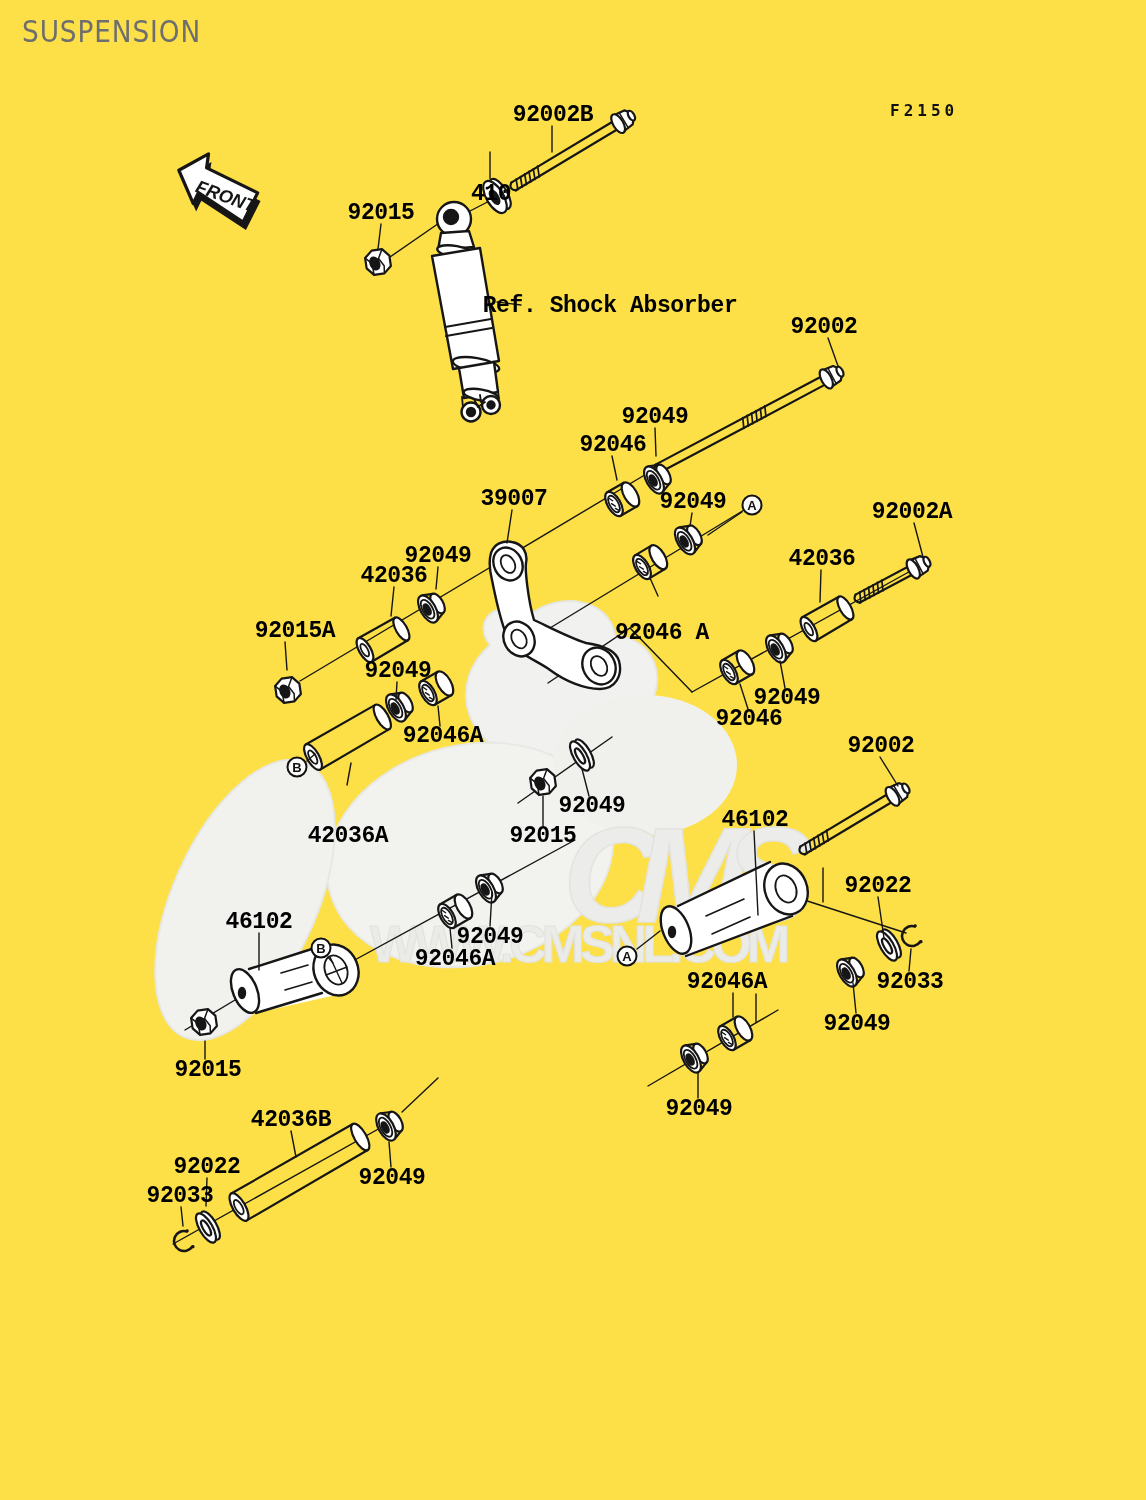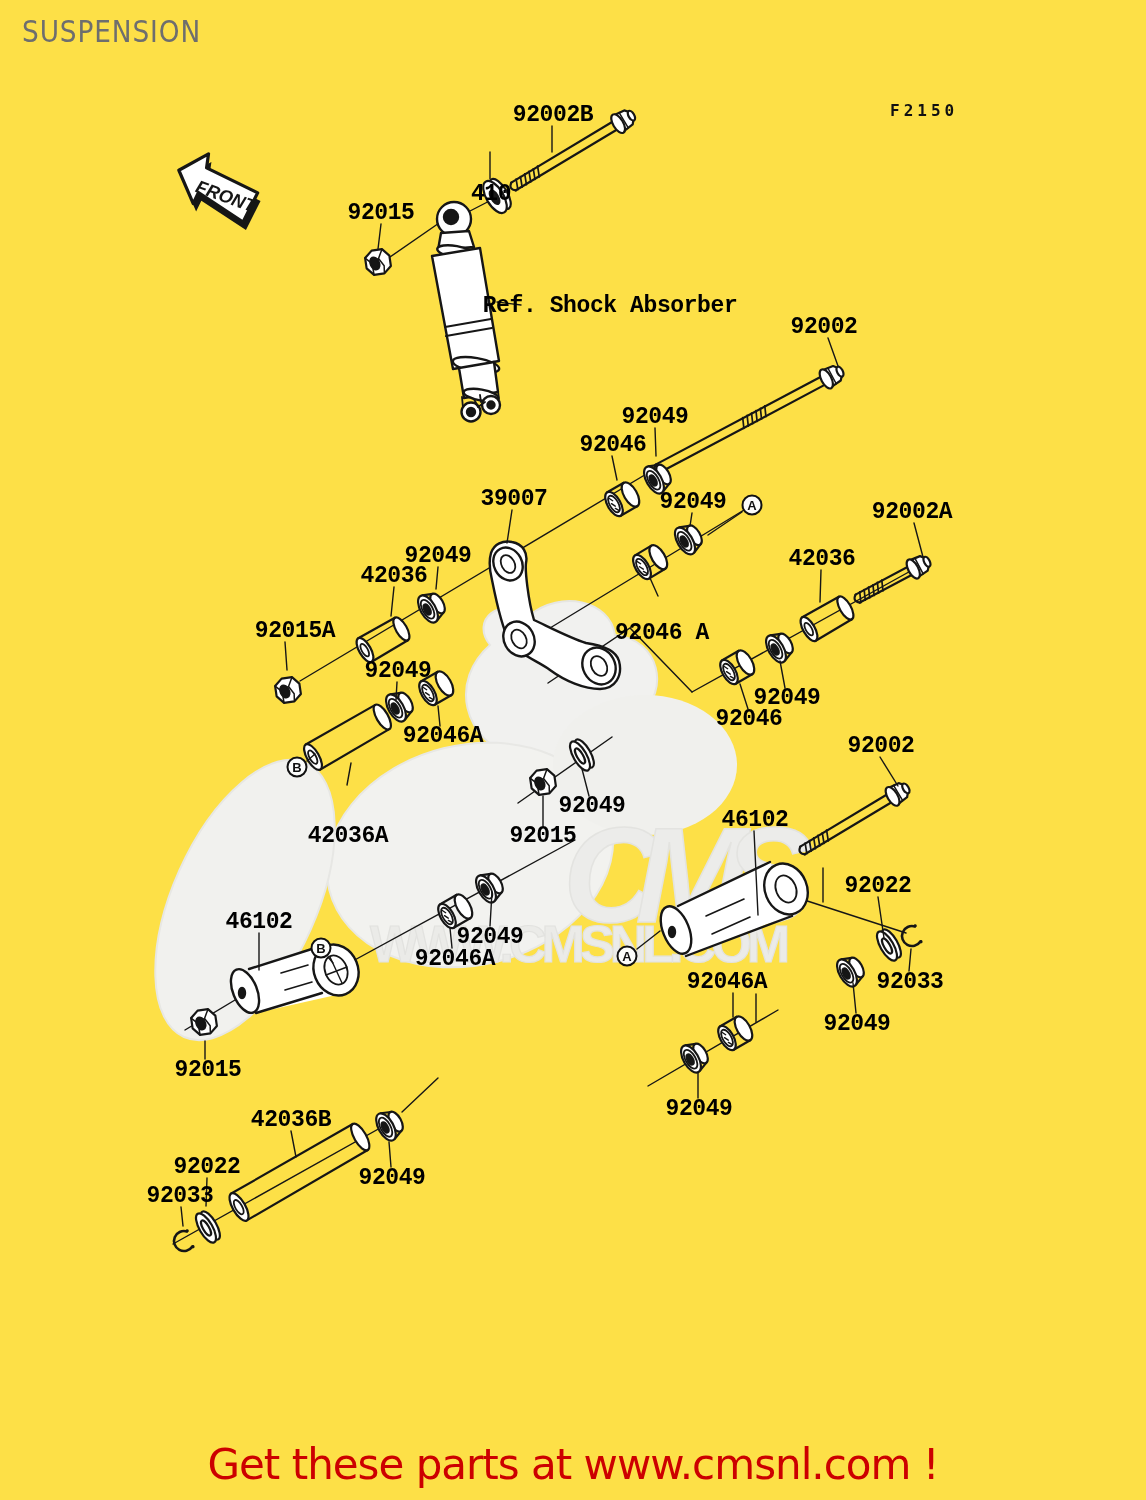--- a/index.html
+++ b/index.html
@@ -328,14 +328,13 @@
       <div class="plabel" style="left: 291px; top: 1120px;">42036B</div>
       <div class="plabel" style="left: 207px; top: 1167px;">92022</div>
       <div class="plabel" style="left: 180px; top: 1196px;">92033</div>
       <div class="plabel" style="left: 392px; top: 1178px;">92049</div>
       <div class="cmark" style="left: 752px; top: 505px;">A</div>
       <div class="cmark" style="left: 297px; top: 767px;">B</div>
       <div class="cmark" style="left: 321px; top: 948px;">B</div>
       <div class="cmark" style="left: 627px; top: 956px;">A</div>
     </div>
 
-  <div id="footer-banner">Get these parts at www.cmsnl.com !</div>
 </div>
 
 </body></html>

